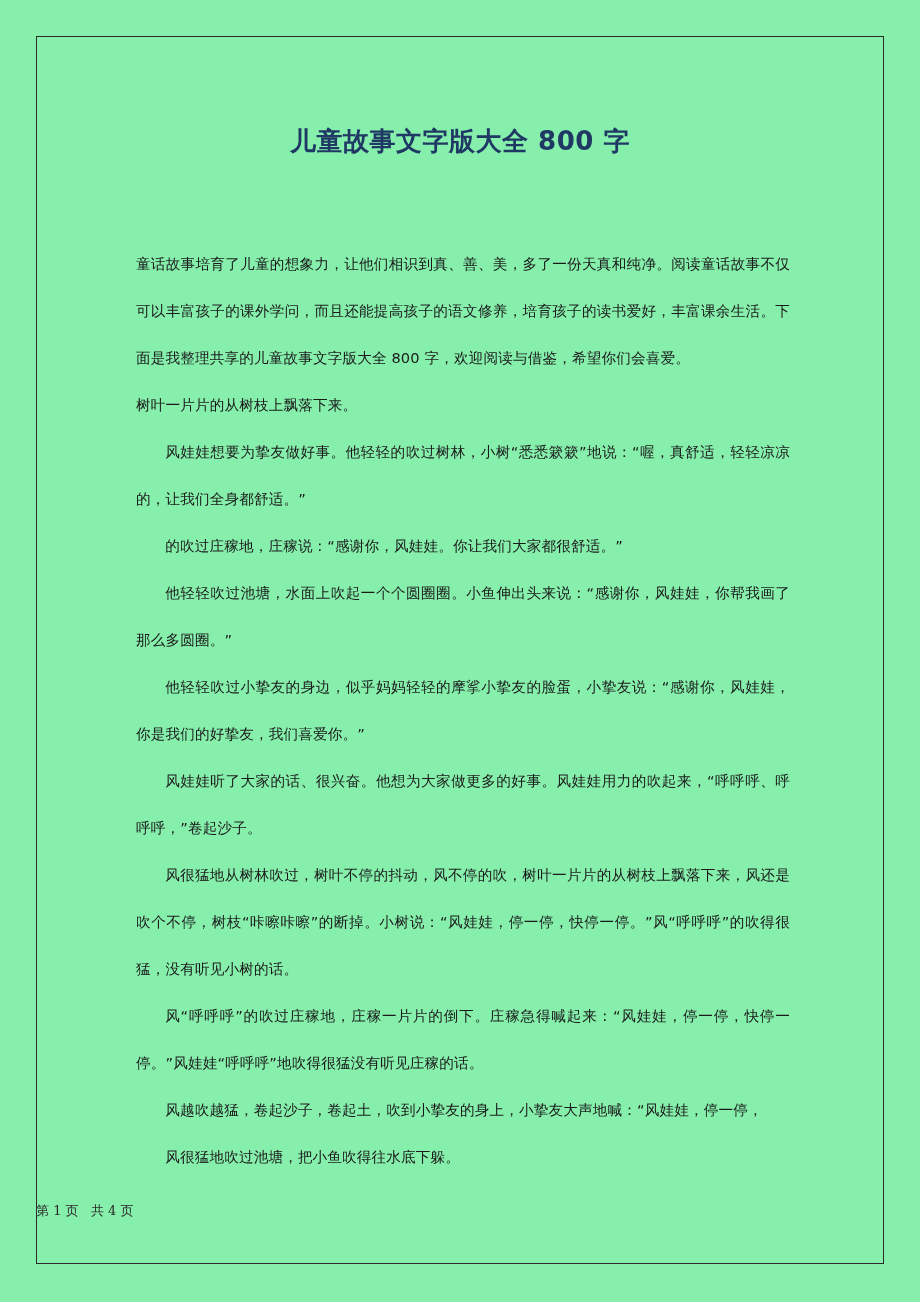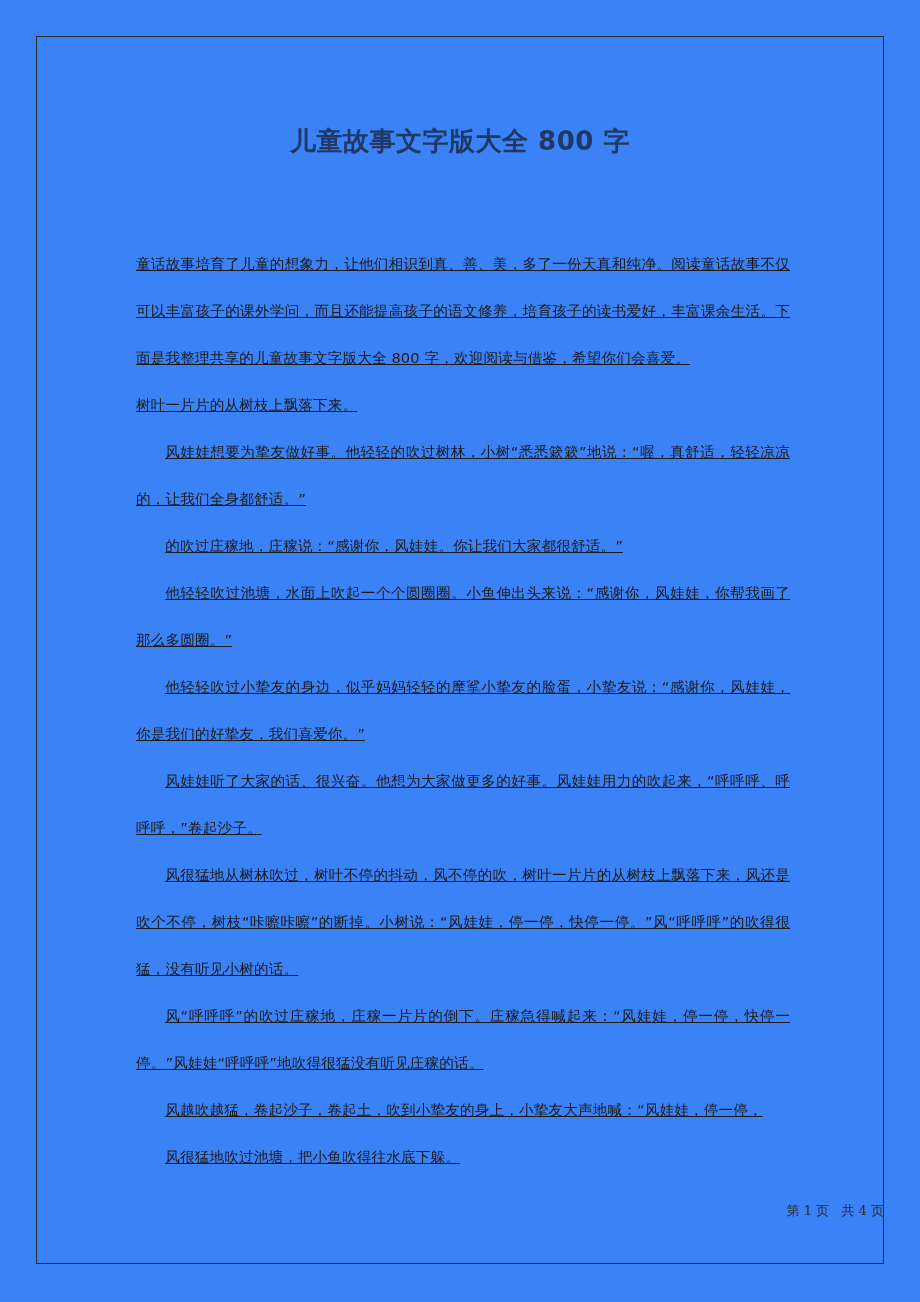--- a/index.html
+++ b/index.html
@@ -11,21 +11,21 @@
     width: 920px;
     height: 1302px;
     overflow: hidden;
     font-family: "Liberation Sans", "DejaVu Sans", sans-serif;
   }
 
   #page {
     position: relative;
     width: 920px;
     height: 1302px;
-    background: #3b82f6;
+    background: #86efac;
     box-sizing: border-box;
     padding-left: 19px;
   }
 
   
   #page-frame {
     position: absolute;
     left: 36px;
     top: 36px;
     width: 848px;
@@ -69,33 +69,32 @@
   .para {
     margin: 0 0 0 0;
     font-size: 14.6px;
     line-height: 47px;
     color: #1a1a1a;
     text-align: justify;
     text-justify: inter-ideograph;
     letter-spacing: 0.15px;
     font-family: "DejaVu Sans", "Liberation Sans", sans-serif;
     word-break: break-all;
-    text-decoration: underline;
   }
 
   .para.indent {
     text-indent: 2em;
   }
 
   .footer {
     position: absolute;
     left: 0;
     top: 1166px;
     width: 848px;
-    text-align: right;
+    text-align: left;
     font-size: 13px;
     color: #2b2b2b;
     font-family: "DejaVu Serif", "Liberation Serif", serif;
     white-space: pre;
   }
 </style>
 </head>
 <body>
 
 <div id="page">

